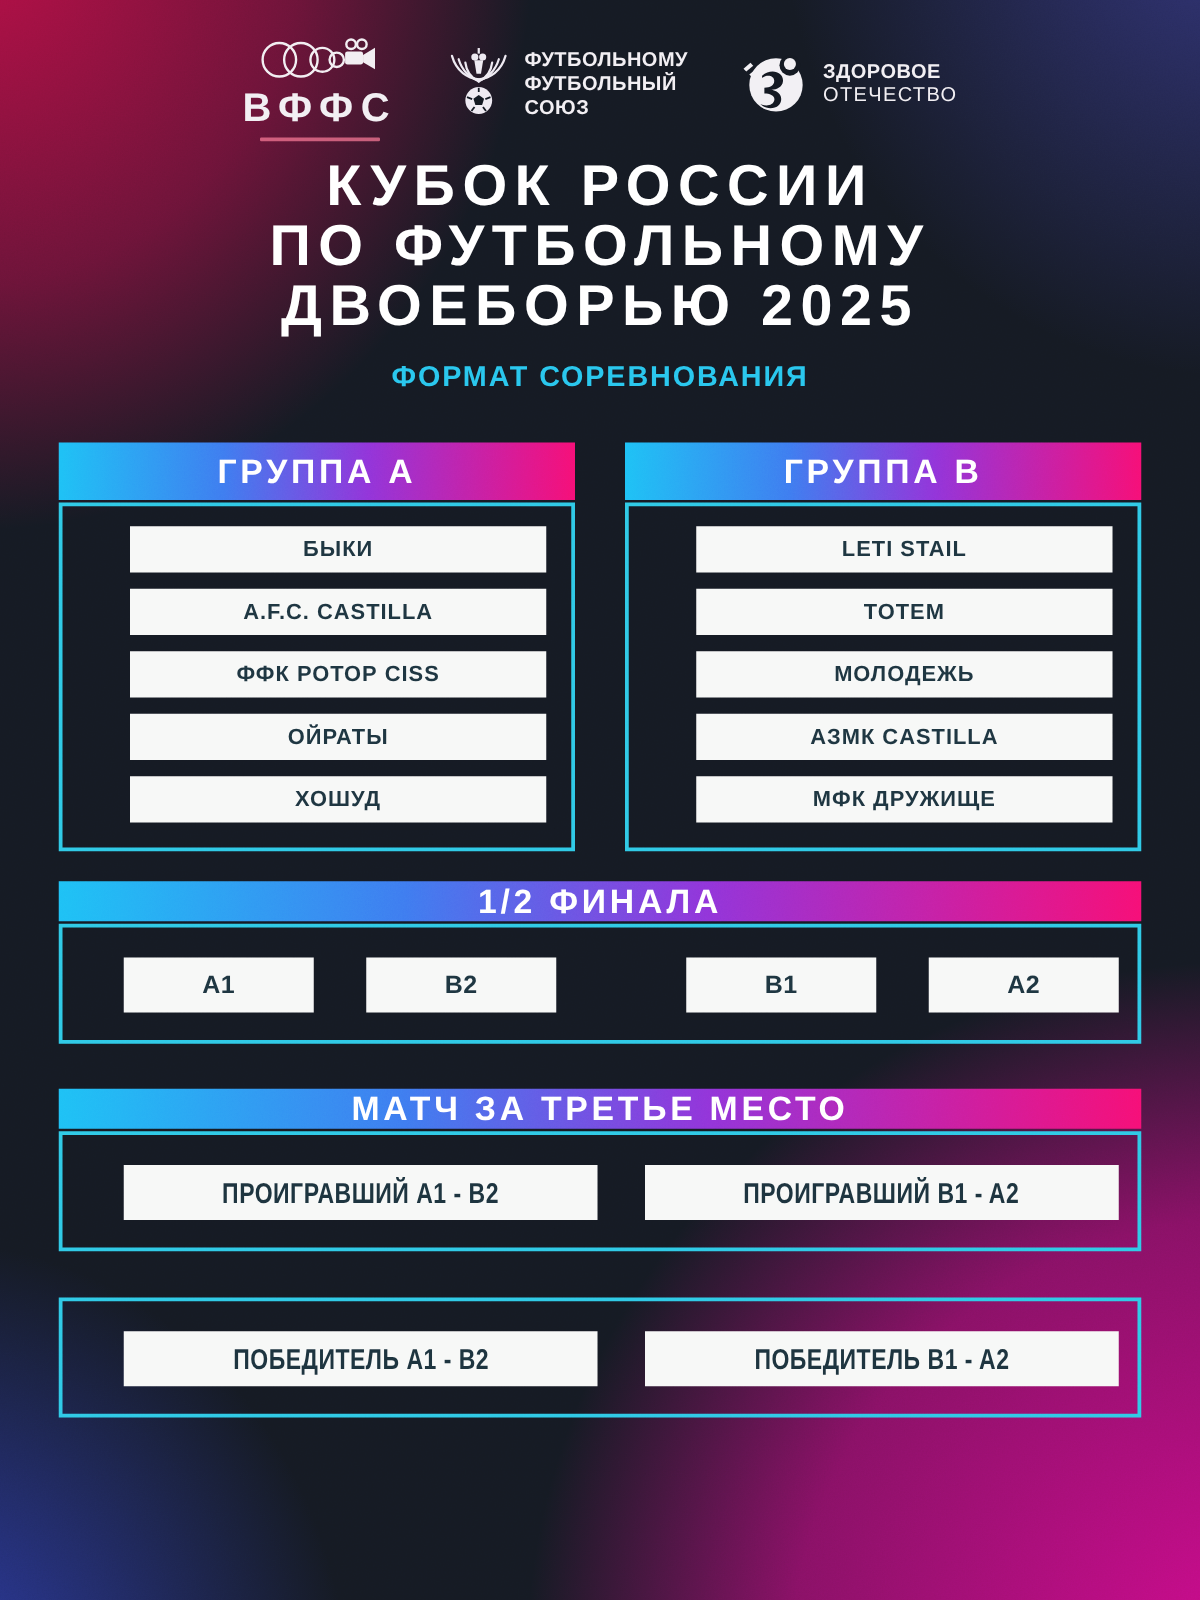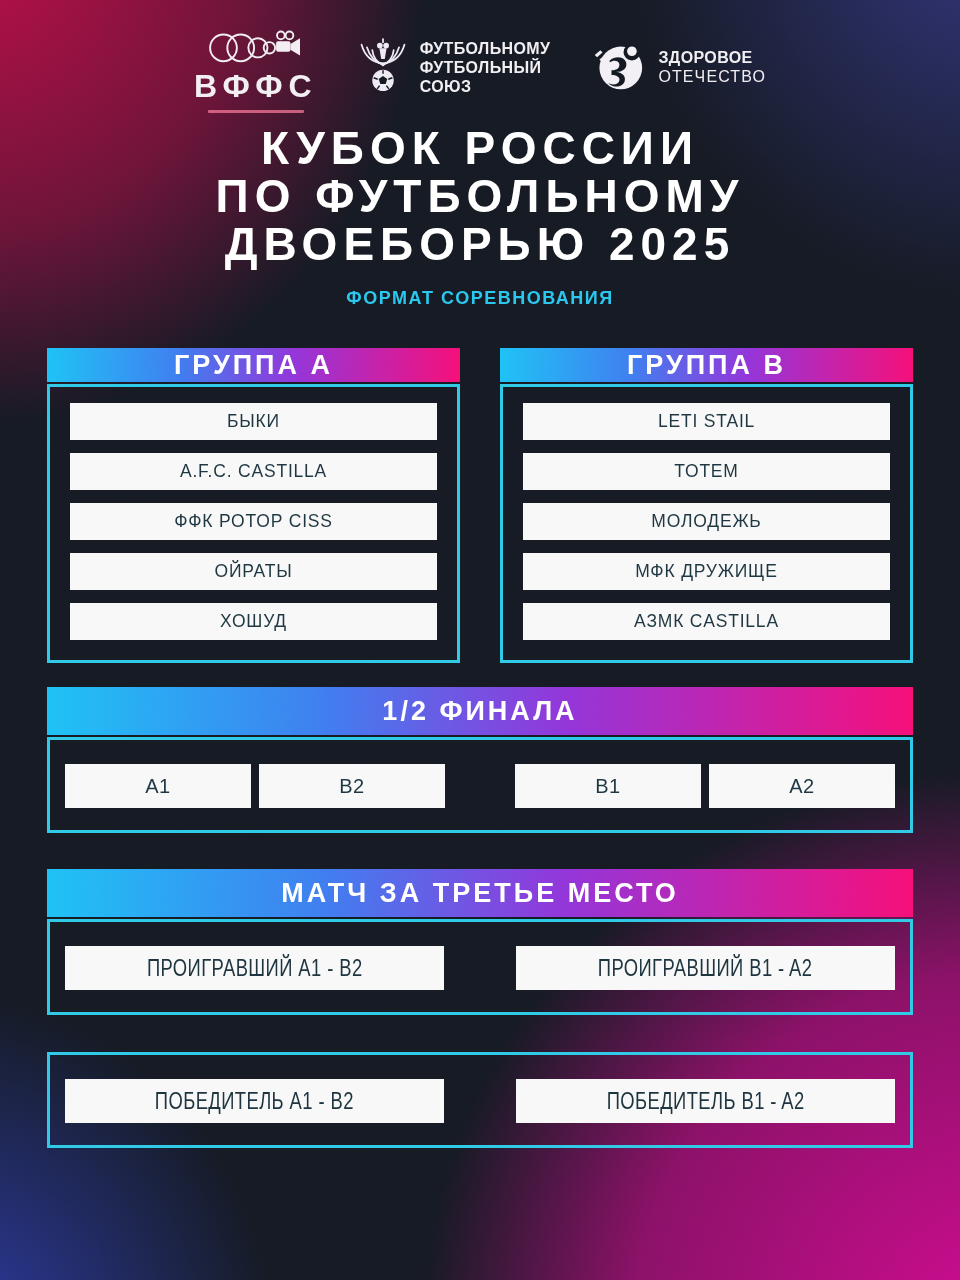--- a/index.html
+++ b/index.html
@@ -37,38 +37,39 @@
   .vffs-abbr{font-size:32px;font-weight:bold;letter-spacing:6px;}
   .vffs-fineprint{width:96px;height:3px;margin-top:3px;background:rgba(244,120,150,.75);border-radius:1px;}
   .rfs-name,.zo-name{font-size:16px;font-weight:bold;line-height:19px;letter-spacing:.4px;}
   .zo-name .light{font-weight:normal;letter-spacing:1.1px;}
 
   
   .title{margin-top:24px;text-align:center;color:#fff;font-weight:bold;
          font-size:46px;line-height:48px;letter-spacing:6px;}
   .title span{display:block;}
   .subtitle{margin-top:20px;text-align:center;color:var(--subtitle-cyan);
-            font-weight:bold;font-size:18px;letter-spacing:1.5px;}
+            font-weight:bold;font-size:23px;letter-spacing:1.5px;}
 
   
   .grad-header{
-    height:34px;display:flex;align-items:center;justify-content:center;
+    height:46px;display:flex;align-items:center;justify-content:center;
     background:linear-gradient(90deg,
       var(--header-gradient-start) 0%,
       var(--header-gradient-blue) 32%,
       var(--header-gradient-purple) 60%,
       var(--header-gradient-end) 100%);
     color:#fff;font-weight:bold;font-size:27px;letter-spacing:3px;
   }
-  .grad-header.lg{height:48px;}
+  .grad-header.lg{height:32px;}
   .panel{border:3px solid var(--accent-cyan);margin-top:2px;}
   .box{
     background:var(--box-bg);color:var(--box-text);
     display:flex;align-items:center;justify-content:center;
-    font-weight:normal;
+    font-weight:bold;
+    margin-left:34px;
   }
 
   
   .groups-row{display:flex;gap:40px;margin:39px 47px 0;}
   .group{flex:1;}
   .teams{padding:16px 20px 20px;display:flex;flex-direction:column;gap:13px;}
   .team{height:37px;font-size:17.5px;letter-spacing:.8px;}
 
   
   .section{margin:24px 47px 0;}
@@ -189,22 +190,22 @@
       </div>
     </section>
 
     <section class="group">
       <div class="grad-header">ГРУППА B</div>
       <div class="panel">
         <div class="teams">
           <div class="box team">LETI STAIL</div>
           <div class="box team">ТОТЕМ</div>
           <div class="box team">МОЛОДЕЖЬ</div>
+          <div class="box team">АЗМК CASTILLA</div>
           <div class="box team">МФК ДРУЖИЩЕ</div>
-          <div class="box team">АЗМК CASTILLA</div>
         </div>
       </div>
     </section>
   </div>
 
   <section class="section">
     <div class="grad-header lg">1/2 ФИНАЛА</div>
     <div class="panel">
       <div class="slots">
         <div class="pair">

